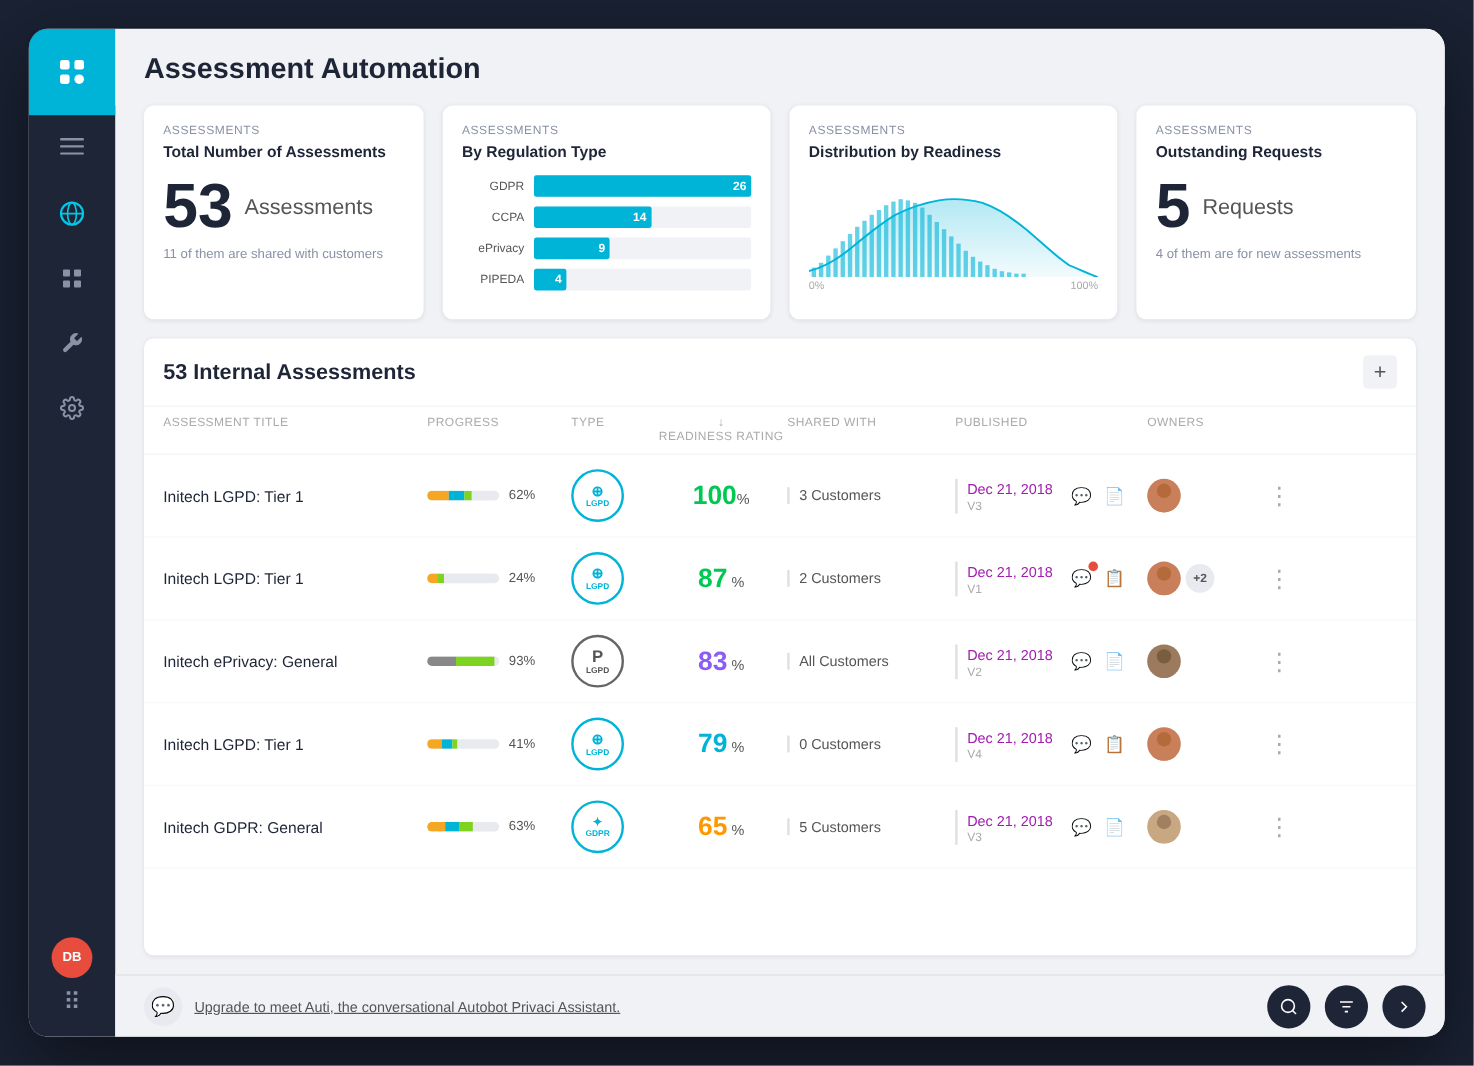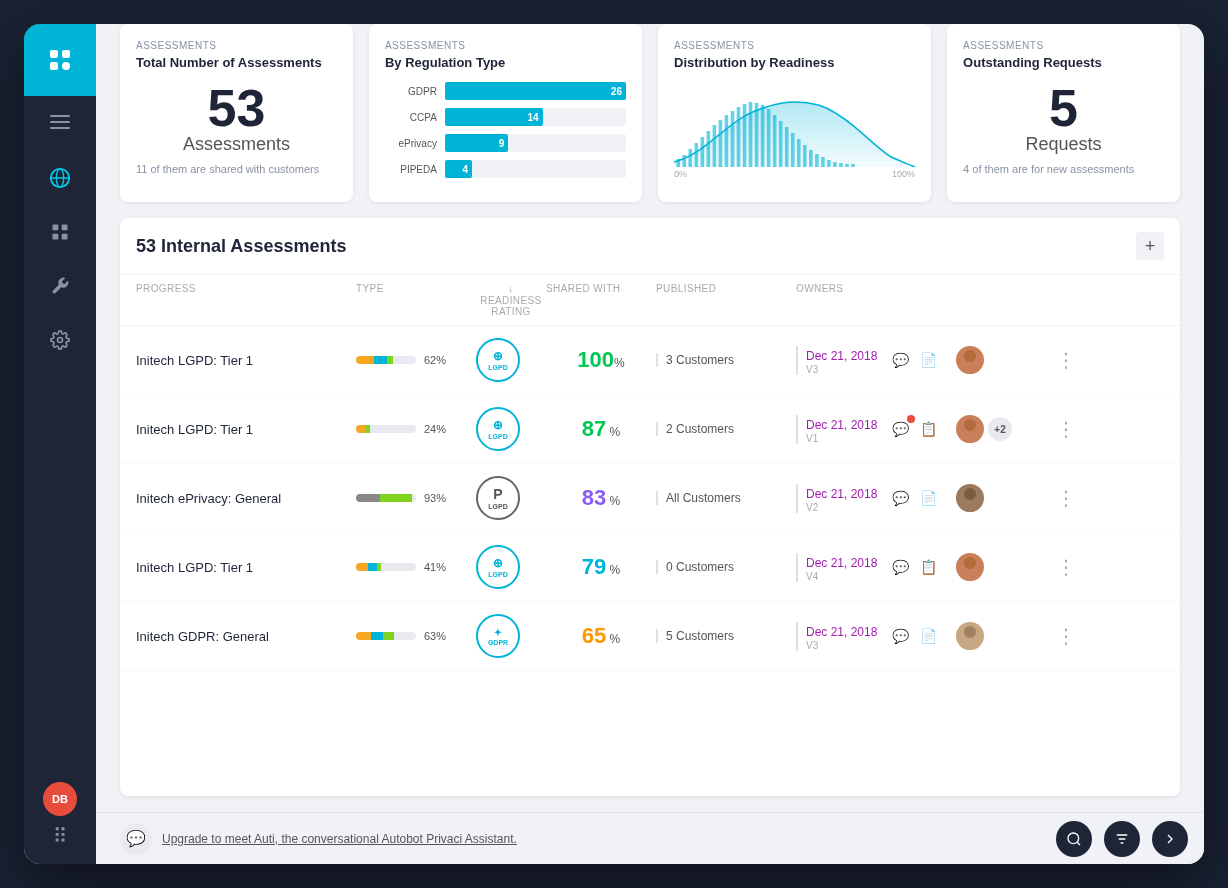--- a/index.html
+++ b/index.html
@@ -144,22 +144,22 @@
     }
     .stat-big-number {
       font-size: 52px;
       font-weight: 700;
       color: #1e2537;
       line-height: 1;
     }
     .stat-big-row {
       display: flex;
       align-items: center;
+      gap: 10px;
       margin-bottom: 8px;
-      flex-direction: column;
     }
     .stat-unit {
       font-size: 18px;
       font-weight: 400;
       color: #555;
     }
     .stat-sub {
       font-size: 11px;
       color: #8892a4;
     }
@@ -551,20 +551,23 @@
         </svg>
       </div>
     </div>
     <div class="sidebar-bottom">
       <div class="avatar-db">DB</div>
       <div class="dots-icon">⠿</div>
     </div>
   </div>
 
   <div class="main-content">
+    <div class="page-header">
+      <div class="page-title">Assessment Automation</div>
+    </div>
 
     <div class="stats-row">
 
       <div class="stat-card">
         <div class="stat-label">Assessments</div>
         <div class="stat-title">Total Number of Assessments</div>
         <div class="stat-big-row">
           <div class="stat-big-number">53</div>
           <div class="stat-unit">Assessments</div>
         </div>
@@ -676,20 +679,21 @@
       </div>
     </div>
 
     <div class="table-section">
       <div class="table-header">
         <div class="table-header-title">53 Internal Assessments</div>
         <button class="add-btn">+</button>
       </div>
 
       <div class="table-cols">
+        <div class="col-header">Assessment Title</div>
         <div class="col-header">Progress</div>
         <div class="col-header">Type</div>
         <div class="col-header center">
           <div class="readiness-header">
             <span class="readiness-arrow">↓</span>
             <span>Readiness Rating</span>
           </div>
         </div>
         <div class="col-header">Shared With</div>
         <div class="col-header">Published</div>

